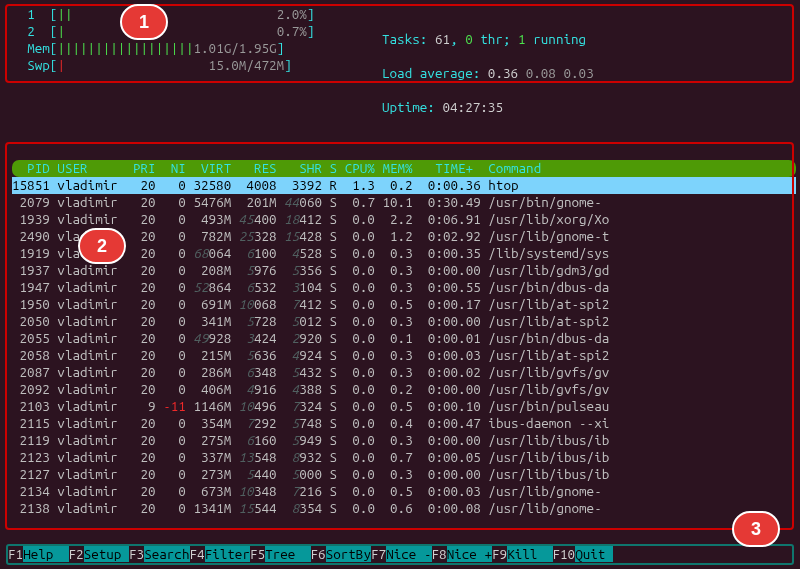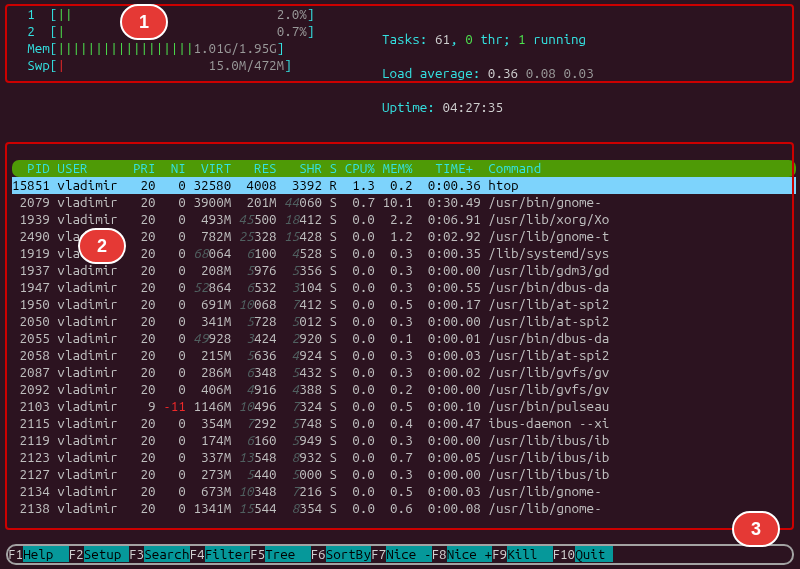--- a/index.html
+++ b/index.html
@@ -50,22 +50,22 @@
     color: #c0c0c0;
   }
   .prow.sel { background: #7dd3fc; color:#000; }
   .num-dark { color:#506060;font-style:italic; }
   .num-lite { color:#c0c0c0; }
   .footer {
     position: absolute;
     bottom: 4px;
     left: 6px;
     right: 6px;
-    border: 2px solid #a3a3a3;
-    border-radius: 10px;
+    border: 2px solid #0f766e;
+    border-radius: 3px;
     padding: 0;
     white-space: pre;
   }
   .fkey { color:#d0d0d0; }
   .flbl { background:#06989a; color:#000; }
   .annot {
     position: absolute;
     width: 44px;
     height: 32px;
     background: #e53935;
@@ -112,35 +112,35 @@
 <div><span class="cyan">Tasks: </span><span class="white">61</span><span class="cyan">, </span><span class="green">0</span><span class="cyan"> thr; </span><span class="green">1</span><span class="cyan"> running</span></div>
 <div><span class="cyan">Load average: </span><span class="white">0.36</span> <span class="grey">0.08</span> <span class="grey">0.03</span></div>
 <div><span class="cyan">Uptime: </span><span class="white">04:27:35</span></div>
     </div>
   </div>
 
   <div class="col-head">  PID USER      PRI  NI  VIRT   RES   SHR S CPU% MEM%   TIME+  Command</div>
 
   <div class="plist" id="plist">
       <div class="prow sel">15851 vladimir   20   0 32580  4008  3392 R  1.3  0.2  0:00.36 htop</div>
-      <div class="prow"> 2079 vladimir   20   0 <span class="num-lite">3900M</span>  <span class="num-lite">201M</span> <span class="num-dark">44</span><span class="num-lite">060</span> S  0.7 10.1  0:30.49 /usr/bin/gnome-</div>
-      <div class="prow"> 1939 vladimir   20   0  <span class="num-lite">493M</span> <span class="num-dark">45</span><span class="num-lite">500</span> <span class="num-dark">18</span><span class="num-lite">412</span> S  0.0  2.2  0:06.91 /usr/lib/xorg/Xo</div>
+      <div class="prow"> 2079 vladimir   20   0 <span class="num-lite">5476M</span>  <span class="num-lite">201M</span> <span class="num-dark">44</span><span class="num-lite">060</span> S  0.7 10.1  0:30.49 /usr/bin/gnome-</div>
+      <div class="prow"> 1939 vladimir   20   0  <span class="num-lite">493M</span> <span class="num-dark">45</span><span class="num-lite">400</span> <span class="num-dark">18</span><span class="num-lite">412</span> S  0.0  2.2  0:06.91 /usr/lib/xorg/Xo</div>
       <div class="prow"> 2490 vladimir   20   0  <span class="num-lite">782M</span> <span class="num-dark">25</span><span class="num-lite">328</span> <span class="num-dark">15</span><span class="num-lite">428</span> S  0.0  1.2  0:02.92 /usr/lib/gnome-t</div>
       <div class="prow"> 1919 vladimir   20   0 <span class="num-dark">68</span><span class="num-lite">064</span>  <span class="num-dark">6</span><span class="num-lite">100</span>  <span class="num-dark">4</span><span class="num-lite">528</span> S  0.0  0.3  0:00.35 /lib/systemd/sys</div>
       <div class="prow"> 1937 vladimir   20   0  <span class="num-lite">208M</span>  <span class="num-dark">5</span><span class="num-lite">976</span>  <span class="num-dark">5</span><span class="num-lite">356</span> S  0.0  0.3  0:00.00 /usr/lib/gdm3/gd</div>
       <div class="prow"> 1947 vladimir   20   0 <span class="num-dark">52</span><span class="num-lite">864</span>  <span class="num-dark">6</span><span class="num-lite">532</span>  <span class="num-dark">3</span><span class="num-lite">104</span> S  0.0  0.3  0:00.55 /usr/bin/dbus-da</div>
       <div class="prow"> 1950 vladimir   20   0  <span class="num-lite">691M</span> <span class="num-dark">10</span><span class="num-lite">068</span>  <span class="num-dark">7</span><span class="num-lite">412</span> S  0.0  0.5  0:00.17 /usr/lib/at-spi2</div>
       <div class="prow"> 2050 vladimir   20   0  <span class="num-lite">341M</span>  <span class="num-dark">5</span><span class="num-lite">728</span>  <span class="num-dark">5</span><span class="num-lite">012</span> S  0.0  0.3  0:00.00 /usr/lib/at-spi2</div>
       <div class="prow"> 2055 vladimir   20   0 <span class="num-dark">49</span><span class="num-lite">928</span>  <span class="num-dark">3</span><span class="num-lite">424</span>  <span class="num-dark">2</span><span class="num-lite">920</span> S  0.0  0.1  0:00.01 /usr/bin/dbus-da</div>
       <div class="prow"> 2058 vladimir   20   0  <span class="num-lite">215M</span>  <span class="num-dark">5</span><span class="num-lite">636</span>  <span class="num-dark">4</span><span class="num-lite">924</span> S  0.0  0.3  0:00.03 /usr/lib/at-spi2</div>
       <div class="prow"> 2087 vladimir   20   0  <span class="num-lite">286M</span>  <span class="num-dark">6</span><span class="num-lite">348</span>  <span class="num-dark">5</span><span class="num-lite">432</span> S  0.0  0.3  0:00.02 /usr/lib/gvfs/gv</div>
       <div class="prow"> 2092 vladimir   20   0  <span class="num-lite">406M</span>  <span class="num-dark">4</span><span class="num-lite">916</span>  <span class="num-dark">4</span><span class="num-lite">388</span> S  0.0  0.2  0:00.00 /usr/lib/gvfs/gv</div>
       <div class="prow"> 2103 vladimir    9<span class="red"> -11</span> <span class="num-lite">1146M</span> <span class="num-dark">10</span><span class="num-lite">496</span>  <span class="num-dark">7</span><span class="num-lite">324</span> S  0.0  0.5  0:00.10 /usr/bin/pulseau</div>
       <div class="prow"> 2115 vladimir   20   0  <span class="num-lite">354M</span>  <span class="num-dark">7</span><span class="num-lite">292</span>  <span class="num-dark">5</span><span class="num-lite">748</span> S  0.0  0.4  0:00.47 ibus-daemon --xi</div>
-      <div class="prow"> 2119 vladimir   20   0  <span class="num-lite">174M</span>  <span class="num-dark">6</span><span class="num-lite">160</span>  <span class="num-dark">5</span><span class="num-lite">949</span> S  0.0  0.3  0:00.00 /usr/lib/ibus/ib</div>
+      <div class="prow"> 2119 vladimir   20   0  <span class="num-lite">275M</span>  <span class="num-dark">6</span><span class="num-lite">160</span>  <span class="num-dark">5</span><span class="num-lite">949</span> S  0.0  0.3  0:00.00 /usr/lib/ibus/ib</div>
       <div class="prow"> 2123 vladimir   20   0  <span class="num-lite">337M</span> <span class="num-dark">13</span><span class="num-lite">548</span>  <span class="num-dark">8</span><span class="num-lite">932</span> S  0.0  0.7  0:00.05 /usr/lib/ibus/ib</div>
       <div class="prow"> 2127 vladimir   20   0  <span class="num-lite">273M</span>  <span class="num-dark">5</span><span class="num-lite">440</span>  <span class="num-dark">5</span><span class="num-lite">000</span> S  0.0  0.3  0:00.00 /usr/lib/ibus/ib</div>
       <div class="prow"> 2134 vladimir   20   0  <span class="num-lite">673M</span> <span class="num-dark">10</span><span class="num-lite">348</span>  <span class="num-dark">7</span><span class="num-lite">216</span> S  0.0  0.5  0:00.03 /usr/lib/gnome-</div>
       <div class="prow"> 2138 vladimir   20   0 <span class="num-lite">1341M</span> <span class="num-dark">15</span><span class="num-lite">544</span>  <span class="num-dark">8</span><span class="num-lite">354</span> S  0.0  0.6  0:00.08 /usr/lib/gnome-</div>
     </div>
 
 </div>
 
 <div class="footer" id="footer"><span class="fkey">F1</span><span class="flbl">Help  </span><span class="fkey">F2</span><span class="flbl">Setup </span><span class="fkey">F3</span><span class="flbl">Search</span><span class="fkey">F4</span><span class="flbl">Filter</span><span class="fkey">F5</span><span class="flbl">Tree  </span><span class="fkey">F6</span><span class="flbl">SortBy</span><span class="fkey">F7</span><span class="flbl">Nice -</span><span class="fkey">F8</span><span class="flbl">Nice +</span><span class="fkey">F9</span><span class="flbl">Kill  </span><span class="fkey">F10</span><span class="flbl">Quit </span></div>
 

